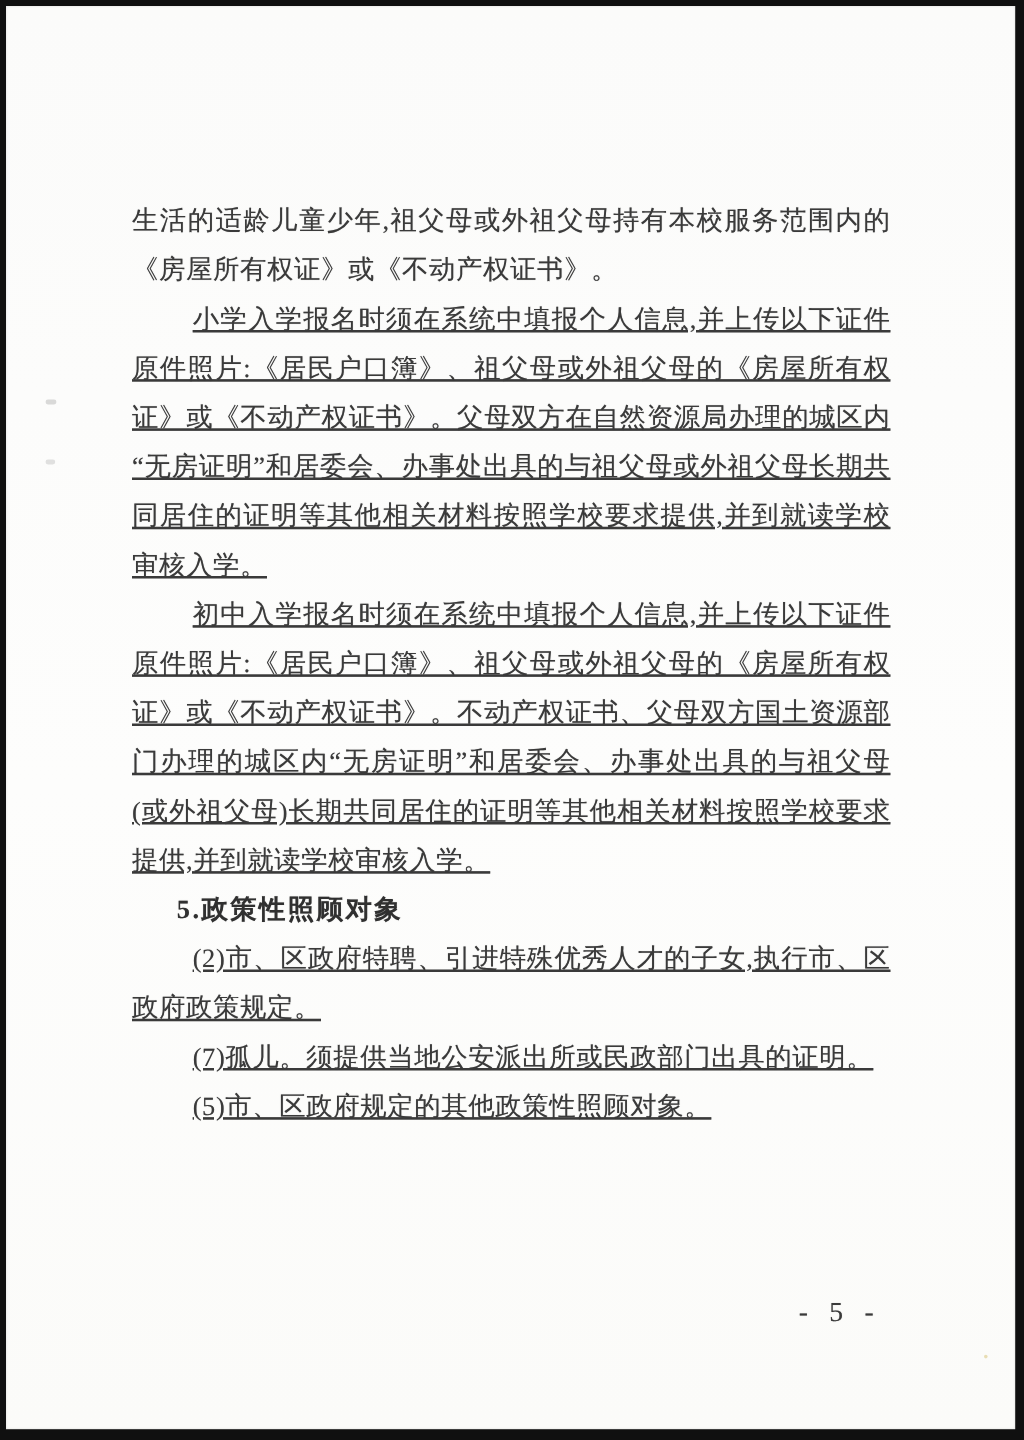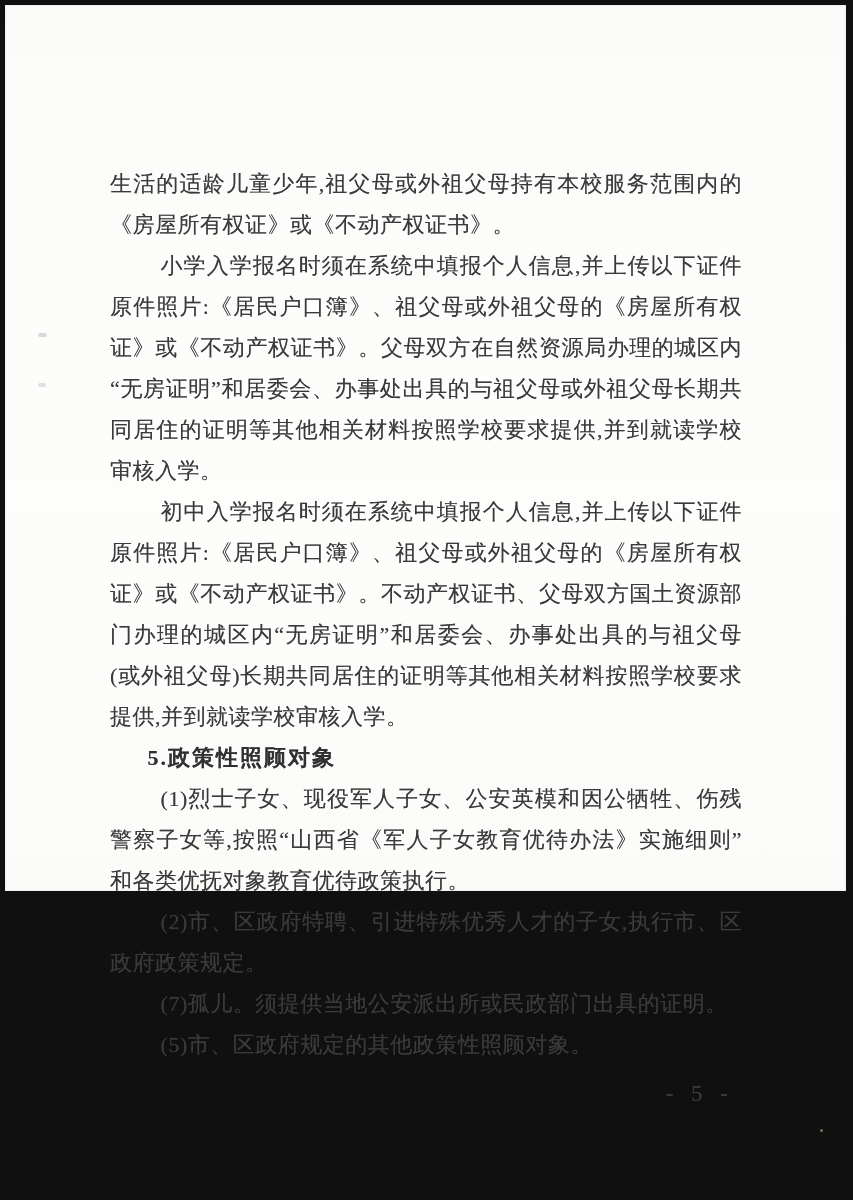--- a/index.html
+++ b/index.html
@@ -12,21 +12,21 @@
     position: relative;
     background: #101010;
     overflow: hidden;
     font-family: "Liberation Serif", serif;
   }
   .scan-page {
     position: absolute;
     left: 5px;
     top: 5px;
     width: 841px;
-    height: 886px;
+    height: 1186px;
     background: linear-gradient(180deg, #fbfbfa 0%, #fdfdfc 55%, #fbfbf9 100%);
     box-shadow: inset 0 0 2px rgba(0,0,0,0.15);
   }
   .doc-body {
     position: absolute;
     left: 105px;
     top: 158px;
     width: 632px;
     color: #3a3a3a;
     font-size: 22px;
@@ -34,20 +34,21 @@
     letter-spacing: 0.5px;
     text-align: justify;
     text-justify: inter-character;
     text-shadow: 0 0 0.6px rgba(70,70,70,0.55);
   }
   .para {
     margin: 0;
   }
   .para.indent {
     text-indent: 2.3em;
+    text-decoration: underline;
   }
   .para.heading {
     text-indent: 1.7em;
     font-weight: 700;
     color: #303030;
     letter-spacing: 2px;
   }
   .page-footer {
     position: absolute;
     top: 1076px;
@@ -70,21 +71,20 @@
 </head>
 <body>
 
 <div class="scan-page">
 
   <div class="doc-body">
     <p class="para">生活的适龄儿童少年,祖父母或外祖父母持有本校服务范围内的《房屋所有权证》或《不动产权证书》。</p>
     <p class="para indent">小学入学报名时须在系统中填报个人信息,并上传以下证件原件照片:《居民户口簿》、祖父母或外祖父母的《房屋所有权 证》或《不动产权证书》。父母双方在自然资源局办理的城区内“无房证明”和居委会、办事处出具的与祖父母或外祖父母长期共同居住的证明等其他相关材料按照学校要求提供,并到就读学校审核入学。</p>
     <p class="para indent">初中入学报名时须在系统中填报个人信息,并上传以下证件原件照片:《居民户口簿》、祖父母或外祖父母的《房屋所有权证》或《不动产权证书》。不动产权证书、父母双方国土资源部门办理的城区内“无房证明”和居委会、办事处出具的与祖父母(或外祖父母)长期共同居住的证明等其他相关材料按照学校要求提供,并到就读学校审核入学。</p>
     <p class="para heading">5.政策性照顾对象</p>
-    <p class="para indent">(1)烈士子女、现役军人子女、公安英模和因公牺牲、伤残警察子女等,按照“山西省《军人子女教育优待办法》实施细则”和各类优抚对象教育优待政策执行。</p>
     <p class="para indent">(2)市、区政府特聘、引进特殊优秀人才的子女,执行市、区政府政策规定。</p>
     <p class="para indent">(7)孤儿。须提供当地公安派出所或民政部门出具的证明。</p>
     <p class="para indent">(5)市、区政府规定的其他政策性照顾对象。</p>
   </div>
 
   <div class="page-footer">- 5 -</div>
 
   <div class="speck speck-a"></div>
   <div class="speck speck-b"></div>
   <div class="speck speck-c"></div>

